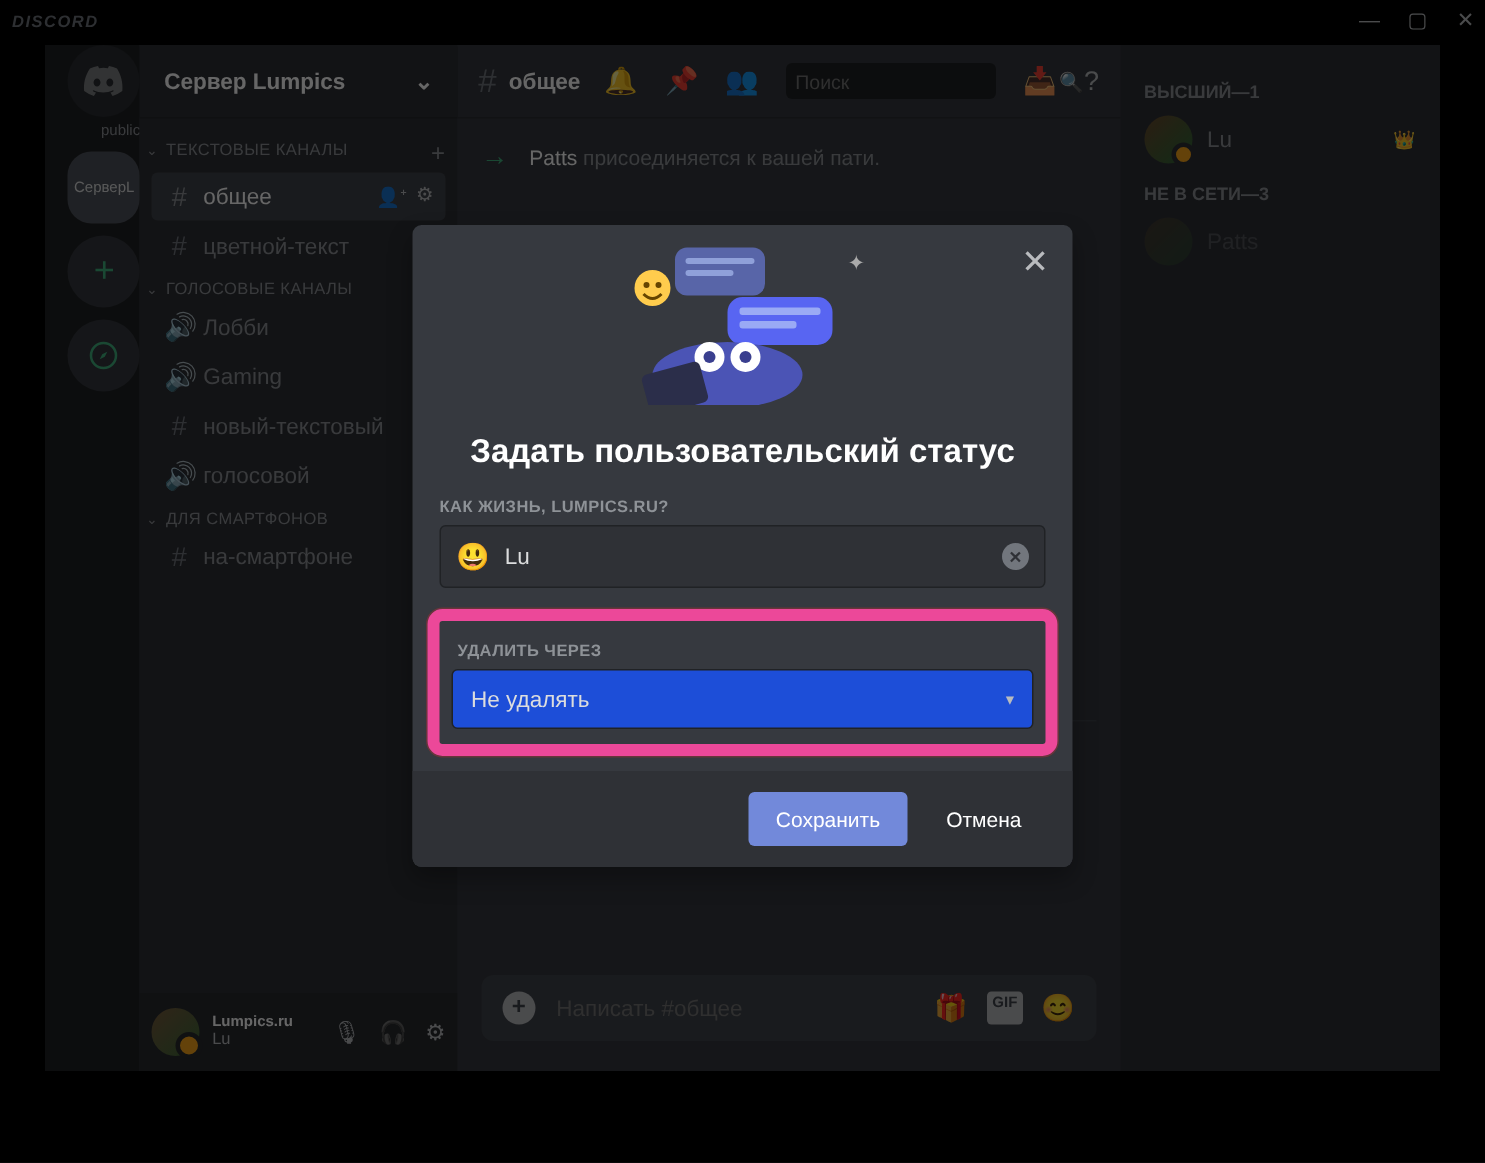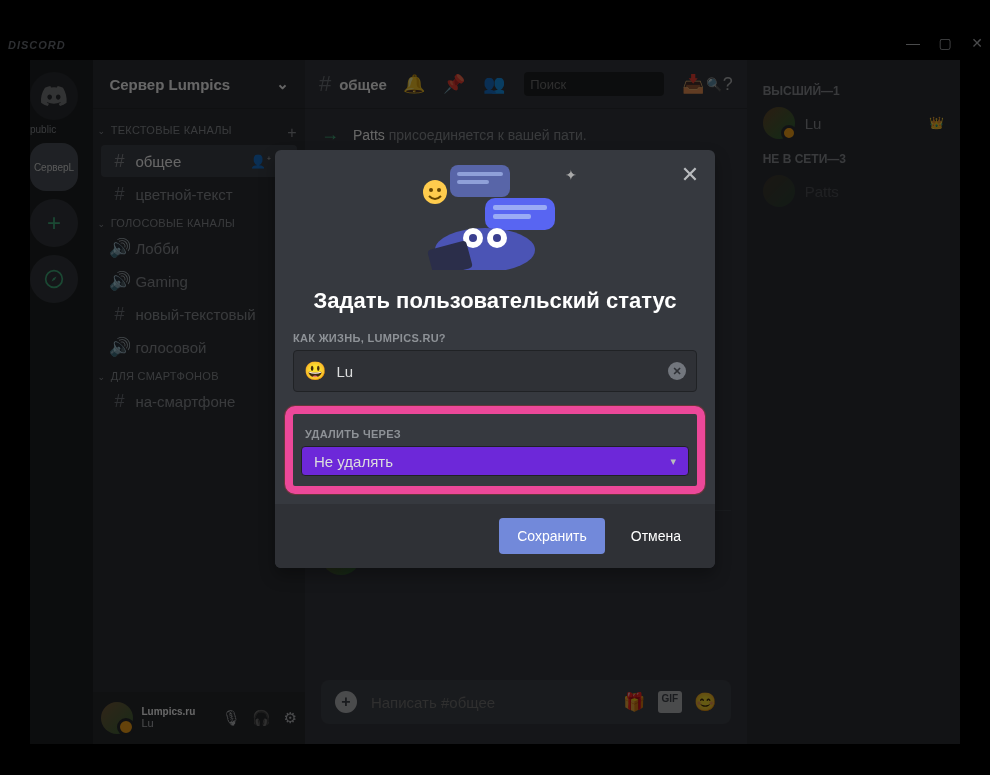--- a/index.html
+++ b/index.html
@@ -12,21 +12,20 @@
     color: #dcddde;
     position: relative;
   }
   .titlebar {
     height: 30px;
     background: #000;
     display: flex;
     align-items: center;
     padding: 0 8px;
     position: relative;
-    margin-top: 30px;
   }
   .titlebar-logo {
     font-size: 11px;
     font-weight: 800;
     letter-spacing: 1px;
     color: #72767d;
     font-style: italic;
   }
   .titlebar-controls {
     position: absolute;
@@ -51,22 +50,21 @@
     background: #36393f;
     margin: 0 30px 30px 30px;
     border-radius: 0;
   }
   
   .server-rail {
     width: 72px;
     background: #202225;
     display: flex;
     flex-direction: column;
-    align-items: flex-start;
-    padding-top: 12px;
+    align-items: flex-end;
     gap: 8px;
   }
   .server-pill {
     width: 48px;
     height: 48px;
     border-radius: 50%;
     background: #36393f;
     display: flex;
     align-items: center;
     justify-content: center;
@@ -357,22 +355,22 @@
     font-size: 11px; font-weight: 700;
   }
   .highlight-box {
     margin: 14px 10px 10px 10px;
     border: 8px solid #ec4899;
     border-radius: 10px;
     padding: 6px 8px 10px 8px;
     box-shadow: 0 0 0 1px rgba(224,48,48,.3);
   }
   .select-field {
-    height: 30px;
-    background: #6d28d9;
+    height: 40px;
+    background: #1d4ed8;
     border: 1px solid #202225;
     border-radius: 4px;
     display: flex;
     align-items: center;
     padding: 0 12px;
     color: #dcddde;
     font-size: 15px;
     justify-content: space-between;
   }
   .select-field .caret { color: #b9bbbe; font-size: 11px; }

